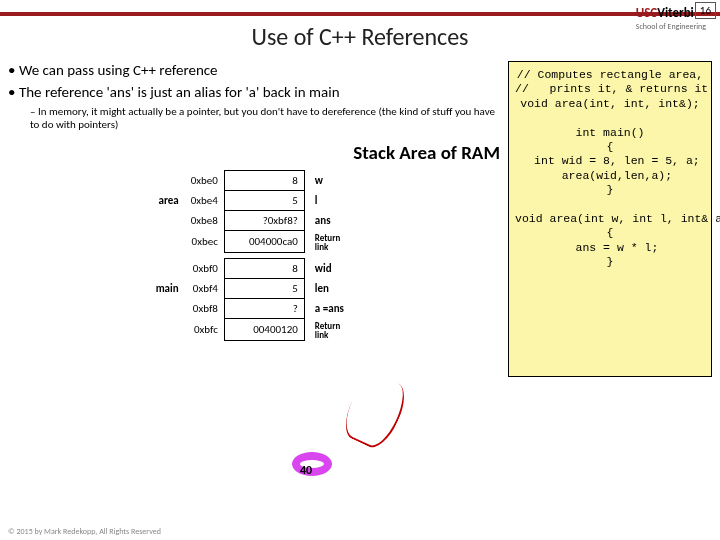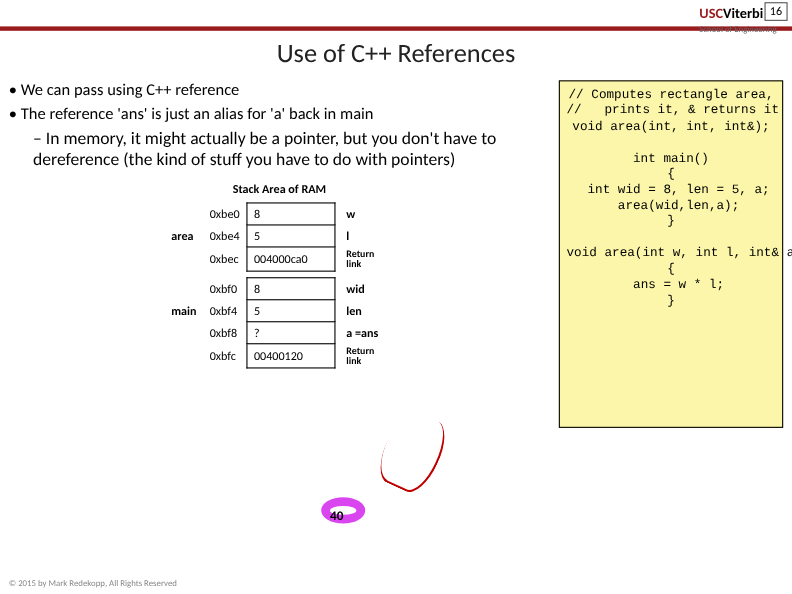--- a/index.html
+++ b/index.html
@@ -1,34 +1,34 @@
 <!DOCTYPE html>
 <html><head>
 <meta charset="utf-8">
 <style>
   * { box-sizing: border-box; margin: 0; padding: 0; }
   body { width: 720px; height: 540px; font-family: Calibri, Arial, sans-serif; background: #fff; position: relative; overflow: hidden; }
-  .topbar { height: 28px; background: #fff; border-bottom: 4px solid #991b1e; position: relative; }
+  .topbar { height: 16px; background: #fff; border-bottom: 4px solid #991b1e; position: relative; }
   .pagenum { position: absolute; right: 4px; top: 2px; border: 1px solid #555; font-size: 11px; padding: 1px 4px; }
   .logo { position: absolute; right: 14px; top: 6px; font-size: 10px; color: #333; line-height: 1.1; }
   .logo .usc { color: #991b1e; font-weight: bold; font-size: 13px; }
   .logo .vit { color: #000; font-weight: bold; font-size: 13px; }
   .logo .sub { font-size: 8px; color: #666; }
   .title { text-align: center; font-size: 24px; font-weight: 400; margin: 6px 0 10px; color: #222; }
   .content { display: flex; padding: 0 8px; gap: 8px; }
   .left { flex: 1; font-size: 15px; }
   .left ul { list-style: none; }
   .left li.b1::before { content: "• "; }
   .left li.b1 { margin-bottom: 4px; }
-  .left li.b2 { font-size: 16px; margin-left: 22px; margin-top: 2px; }
+  .left li.b2 { font-size: 11px; margin-left: 22px; margin-top: 2px; }
   .left li.b2::before { content: "– "; }
-  .subtitle { text-align: center; font-weight: bold; font-size: 11px; margin: 10px 0 6px; }
+  .subtitle { text-align: right; font-weight: bold; font-size: 19px; margin: 10px 0 6px; }
   .stackwrap { display: flex; justify-content: center; }
   .stack { border-collapse: collapse; font-size: 11px; }
-  .stack td { padding: 2px 6px; text-align: left; height: 20px; }
+  .stack td { padding: 2px 6px; text-align: right; height: 20px; }
   .stack .lab { border: none; font-weight: bold; margin-top: 44px; }
   .stack .addr { border: none; }
   .stack .val { border: 1px solid #000; min-width: 80px; }
   .stack .nm { border: none; font-weight: bold; text-align: left; padding-left: 10px; min-width: 54px; }
   .stack .sep td { height: 6px; padding: 0; }
   .ret { font-size: 9px; line-height: 1; }
   .overlay { position: absolute; border: 8px solid #d946ef; border-radius: 50%; width: 40px; height: 24px; font-size: 12px; font-weight: bold; text-align: left; line-height: 20px; color: #000; background: rgba(255,255,255,0.6); }
   .codebox { width: 204px; background: #fbf6a9; border: 1px solid #000; font-family: "Courier New", monospace; font-size: 11.5px; padding: 6px 6px; white-space: pre; line-height: 1.25; height: 316px; text-align: center; }
   .credit { position: absolute; bottom: 4px; left: 8px; font-size: 8px; color: #888; }
   .arrowline { position:absolute; border:2px solid #c00000; border-radius:50%/80%; border-top:none; border-left:none; width:50px; height:70px; transform:rotate(25deg); }
@@ -61,20 +61,26 @@
               <td class="lab"></td>
               <td class="addr">0xbe0</td>
               <td class="val">8</td>
               <td class="nm">w</td>
             </tr>
         <tr>
               <td class="lab">area</td>
               <td class="addr">0xbe4</td>
               <td class="val">5</td>
               <td class="nm">l</td>
+            </tr>
+        <tr>
+              <td class="lab"></td>
+              <td class="addr">0xbe8</td>
+              <td class="val">?0xbf8?</td>
+              <td class="nm">ans</td>
             </tr>
         <tr>
               <td class="lab"></td>
               <td class="addr">0xbec</td>
               <td class="val">004000ca0</td>
               <td class="nm ret"><span>Return</span><br><span>link</span></td>
             </tr>
         <tr class="sep">
               <td></td>
               <td></td>

